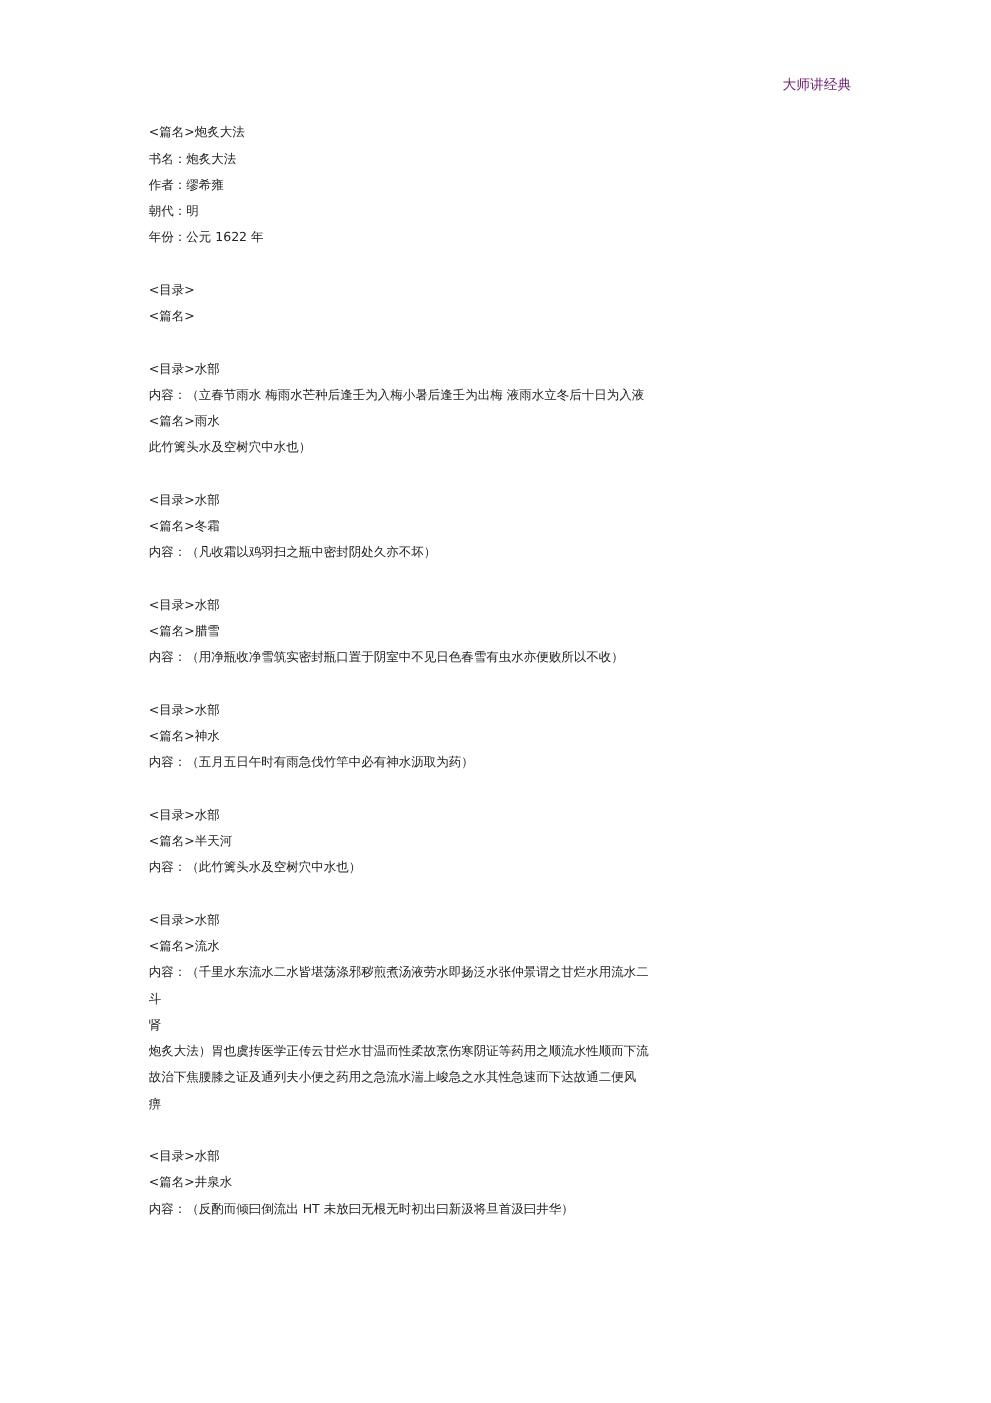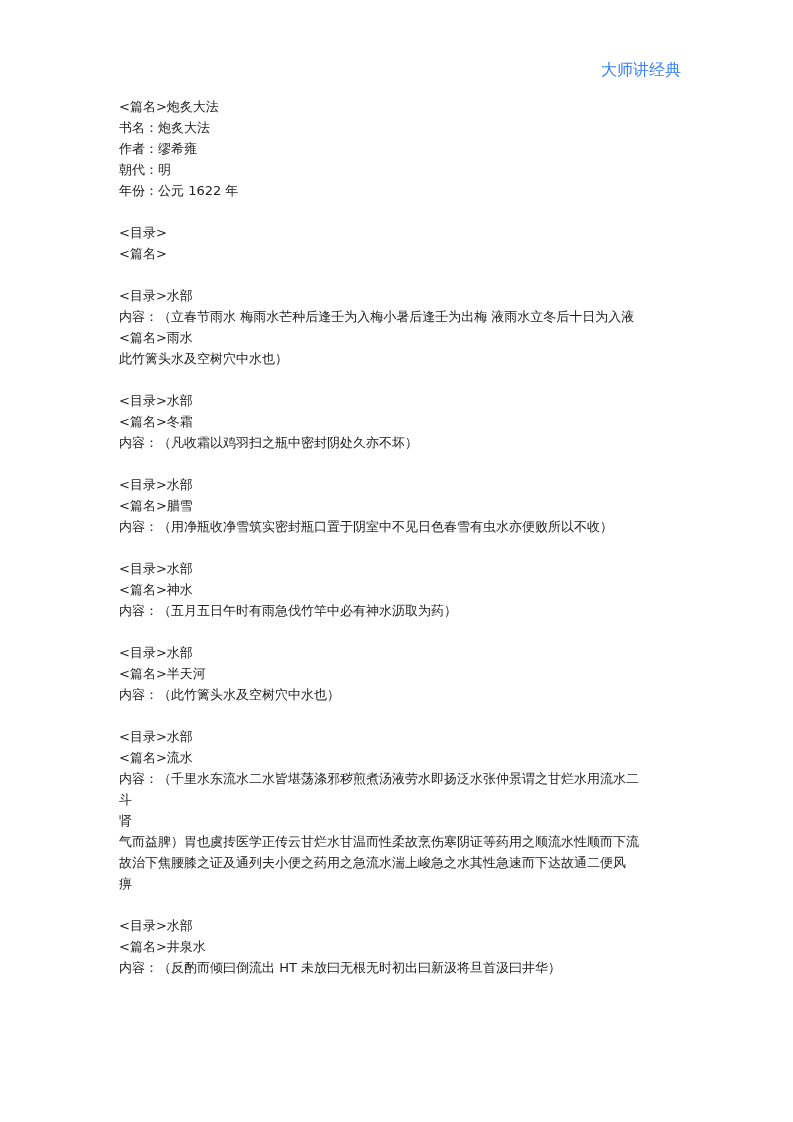--- a/index.html
+++ b/index.html
@@ -1,19 +1,19 @@
 <!DOCTYPE html>
 <html><head>
 <meta charset="utf-8">
 <style>
   html, body { margin:0; padding:0; background:#ffffff; }
   body { width:793px; height:1122px; position:relative; overflow:hidden;
          font-family: "DejaVu Sans", "Liberation Sans", sans-serif; color:#222; }
-  .header { position:absolute; top:60px; right:112px; font-size:16px; color:#3b82f6; }
-  .content { position:absolute; top:96px; left:119px; width:560px; font-size:13px; line-height:21px; }
+  .header { position:absolute; top:60px; right:112px; font-size:11px; color:#701a75; }
+  .content { position:absolute; top:96px; left:119px; width:560px; font-size:10px; line-height:21px; }
   .line { white-space:nowrap; height:21px; }
   .blank { height:21px; }
 </style>
 </head>
 <body>
 
 <div class="header">大师讲经典</div>
 
 <div class="content">
   <div class="line">&lt;篇名&gt;炮炙大法</div>
@@ -61,21 +61,21 @@
     <div class="line">内容：（此竹篱头水及空树穴中水也）</div>
   </div>
   <div class="blank"></div>
 
   <div>
     <div class="line">&lt;目录&gt;水部</div>
     <div class="line">&lt;篇名&gt;流水</div>
     <div class="line">内容：（千里水东流水二水皆堪荡涤邪秽煎煮汤液劳水即扬泛水张仲景谓之甘烂水用流水二</div>
     <div class="line">斗</div>
     <div class="line">肾</div>
-    <div class="line">气而益脾）胃也虞抟医学正传云甘烂水甘温而性柔故烹伤寒阴证等药用之顺流水性顺而下流</div>
+    <div class="line">炮炙大法）胃也虞抟医学正传云甘烂水甘温而性柔故烹伤寒阴证等药用之顺流水性顺而下流</div>
     <div class="line">故治下焦腰膝之证及通列夫小便之药用之急流水湍上峻急之水其性急速而下达故通二便风</div>
     <div class="line">痹</div>
   </div>
   <div class="blank"></div>
 
   <div>
     <div class="line">&lt;目录&gt;水部</div>
     <div class="line">&lt;篇名&gt;井泉水</div>
     <div class="line">内容：（反酌而倾曰倒流出 HT  未放曰无根无时初出曰新汲将旦首汲曰井华）</div>
   </div>

